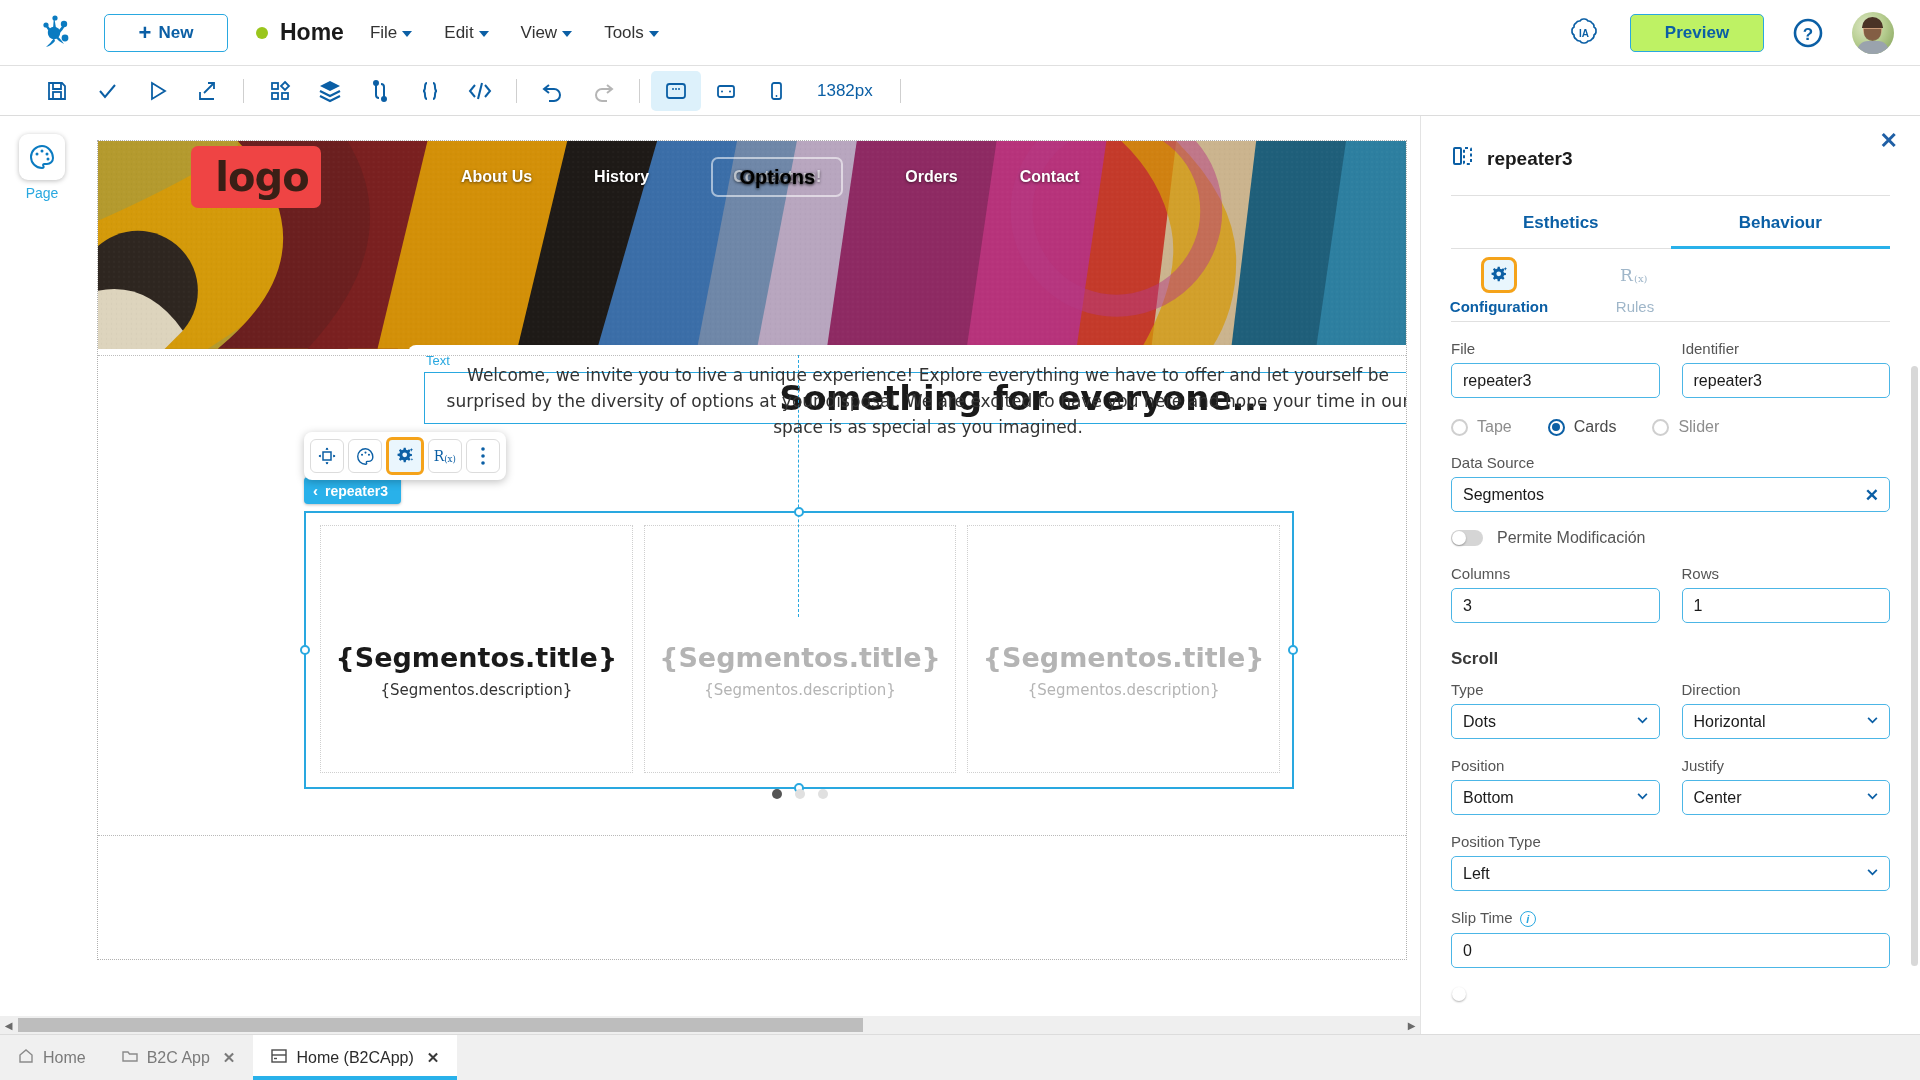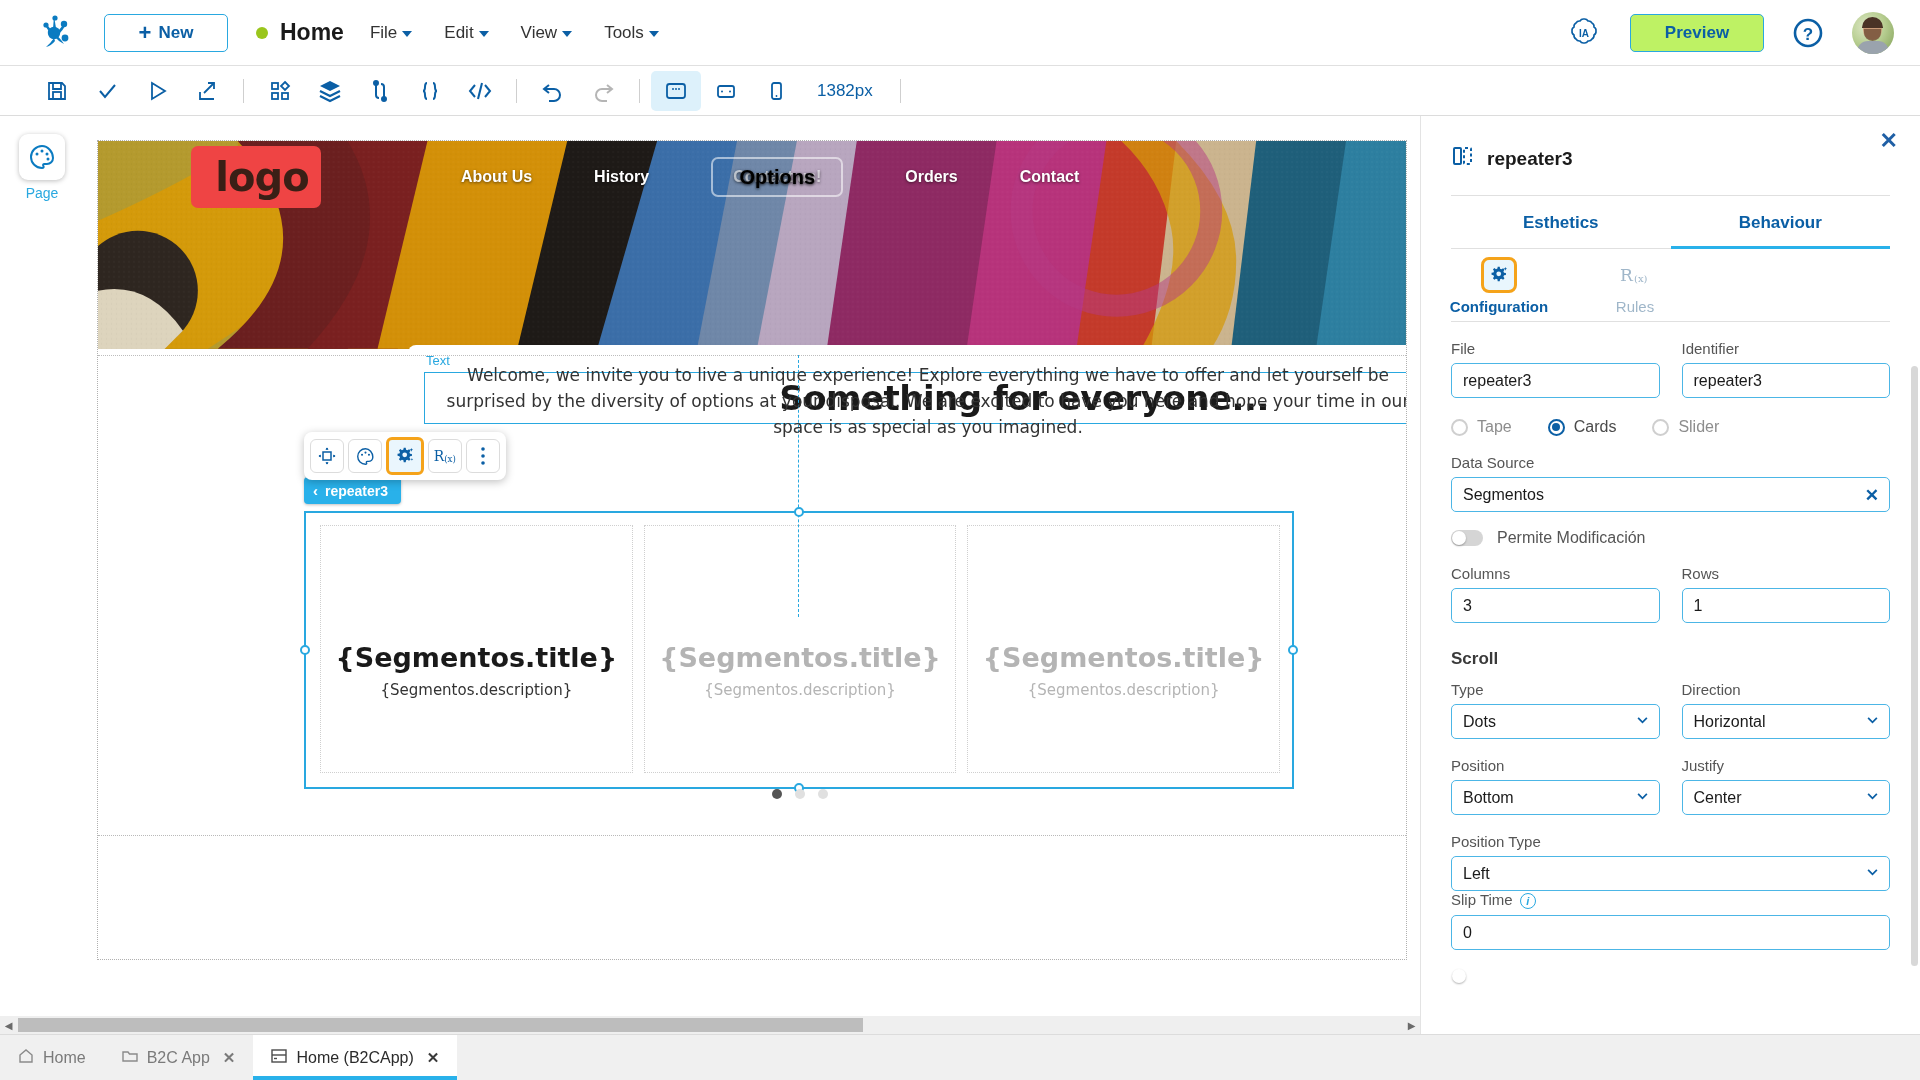--- a/index.html
+++ b/index.html
@@ -831,21 +831,21 @@
     <div style="margin-top:18px">
       <div class="f-label">Position Type</div>
       <div class="select-wrap">
         <input class="f-select" readonly="" value="Left" style="">
         <svg class="sel-caret" viewBox="0 0 12 8">
             <path d="M1 1l5 5 5-5" fill="none" stroke="#0b5fa5" stroke-width="2"></path>
           </svg>
       </div>
     </div>
 
-    <div style="">
+    <div style="margin-top:18px">
       <div class="f-label">
         <span>Slip Time</span><span class="info-i">i</span>
       </div>
       <input class="f-input" value="0" style="">
     </div>
 
     <div style="margin-top:18px">
       <span class="toggle"></span>
     </div>
   </div>

